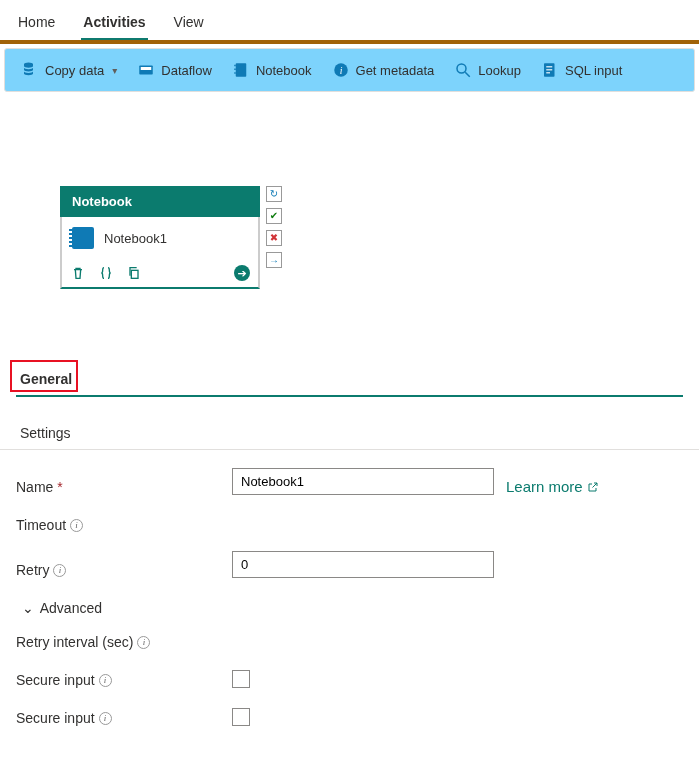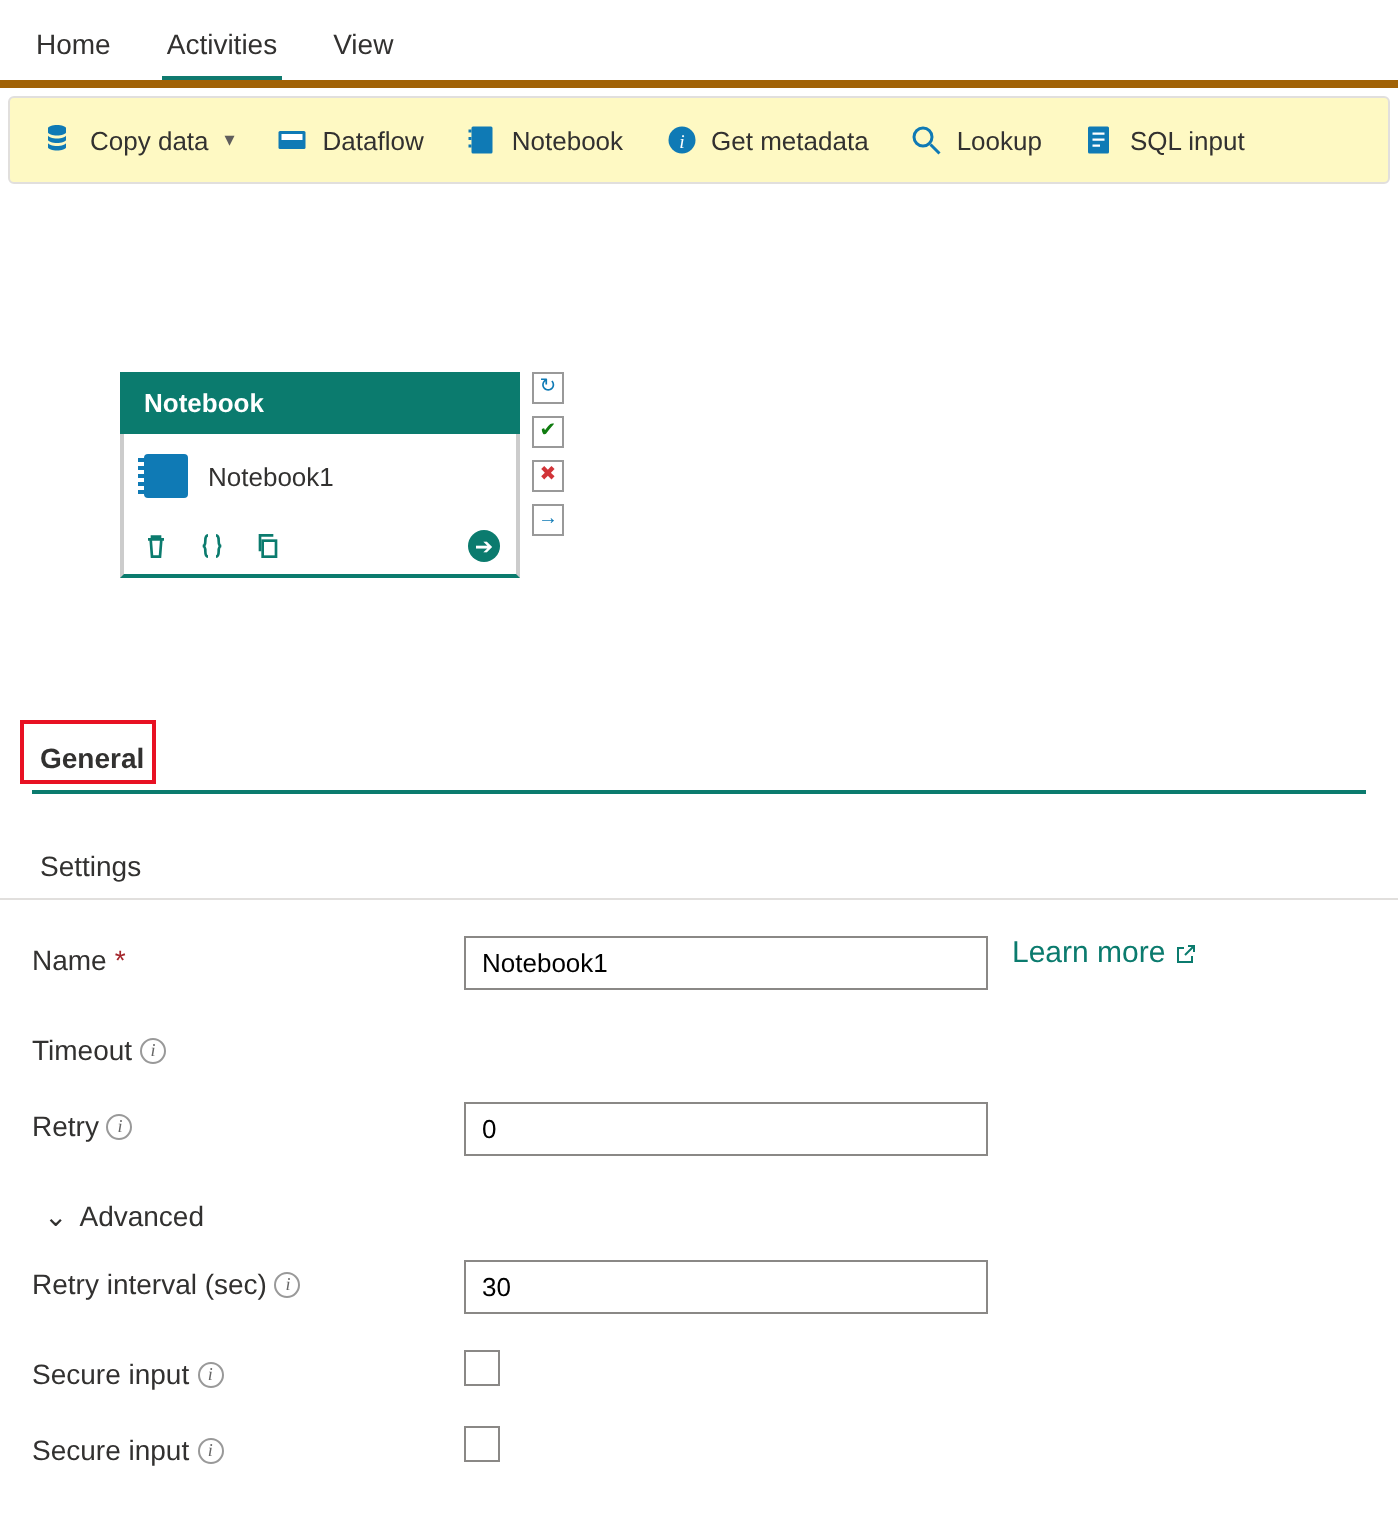--- a/index.html
+++ b/index.html
@@ -1,24 +1,24 @@
 <!DOCTYPE html>
 <html><head>
   <meta charset="utf-8">
   <style>
     * { box-sizing: border-box; margin: 0; padding: 0; }
     body { font-family: "Segoe UI", Arial, sans-serif; font-size: 13px; color: #323130; background: #fff; width: 699px; }
 
     
     .top-tabs { display: flex; gap: 24px; padding: 8px 16px 0 16px; border-bottom: 4px solid #a16207; }
     .top-tab { padding: 6px 2px 8px; cursor: pointer; font-size: 14px; }
-    .top-tab.active { font-weight: 400; border-bottom: 2px solid #0f7a6f; }
-
-    
-    .toolbar { display: flex; align-items: center; gap: 16px; padding: 10px 14px; background: #fef9c3; border: 1px solid #e1dfdd; border-radius: 3px; margin: 4px; }
+    .top-tab.active { font-weight: 700; border-bottom: 2px solid #0f7a6f; }
+
+    
+    .toolbar { display: flex; align-items: center; gap: 16px; padding: 10px 14px; background: #7dd3fc; border: 1px solid #e1dfdd; border-radius: 3px; margin: 4px; }
     .tool-btn { display: flex; align-items: center; gap: 6px; cursor: pointer; font-size: 13px; padding: 2px 2px; }
     .tool-icon { display: inline-flex; width: 18px; height: 18px; }
     .chev { font-size: 10px; color: #605e5c; margin-left: 2px; }
 
     
     .canvas { padding: 90px 40px 70px 60px; }
     .node-wrap { position: relative; width: 200px; }
     .node-header { background: #0b7b6e; color: #fff; font-weight: 600; padding: 6px 10px; font-size: 13px; border: 2px solid #0b7b6e; }
     .node-body { border-left: 2px solid #ccc; border-right: 2px solid #ccc; background: #fff; padding: 10px 10px; display: flex; align-items: center; gap: 10px; }
     .nb-icon { width: 22px; height: 22px; background: #0f7ab5; border-radius: 2px; position: relative; }
@@ -30,21 +30,21 @@
     .arrow-circle { width: 16px; height: 16px; border-radius: 50%; background: #0b7b6e; color: #fff; display: inline-flex; align-items: center; justify-content: center; font-size: 11px; margin-left: auto; }
 
     
     .prop-tabs-wrap { border-bottom: 1px solid #e1dfdd; padding: 0 16px; display: flex; gap: 20px; margin-top: 4px; flex-direction: column; }
     .prop-tab { padding: 8px 4px; cursor: pointer; font-size: 14px; }
     .prop-tab.active { font-weight: 600; border-bottom: 2px solid #0b7b6e; }
     .red-highlight { position: absolute; border: 2px solid #e81123; pointer-events: none; }
 
     
     .form { padding: 18px 16px; }
-    .row { display: flex; align-items: flex-start; margin-bottom: 18px; }
+    .row { display: flex; align-items: flex-end; margin-bottom: 18px; }
     .lbl { width: 216px; display: flex; align-items: center; gap: 4px; font-size: 14px; padding-top: 4px; }
     .req { color: #a4262c; }
     .info { display: inline-flex; width: 13px; height: 13px; border: 1px solid #999; border-radius: 50%; align-items: center; justify-content: center; font-size: 9px; color: #666; font-style: italic; font-family: serif; cursor: pointer; }
     .ctl input[type=text], .ctl textarea { width: 262px; padding: 5px 8px; border: 1px solid #8a8886; font-family: inherit; font-size: 13px; }
     .ctl textarea { height: 56px; resize: both; }
     .learn { margin-left: 12px; color: #0b7b6e; text-decoration: none; display: inline-flex; align-items: center; gap: 4px; font-size: 15px; }
     .ext { width: 12px; height: 12px; }
     .adv { display: flex; align-items: center; gap: 6px; padding: 4px 0 14px 6px; cursor: pointer; font-size: 14px; }
     .chk { width: 18px; height: 18px; border: 1px solid #8a8886; cursor: pointer; background: #fff; }
     .prop-tabs-rel { position: relative; }
@@ -197,21 +197,20 @@
   <div class="adv">
     <span>⌄</span>
     <span>Advanced</span>
   </div>
 
   <div class="row">
     <div class="lbl">
       <span>Retry interval (sec)</span> 
         <span class="info">i</span>
     </div>
-    <div class="ctl"><input type="text" value="30" style=""></div>
   </div>
 
   <div class="row">
     <div class="lbl">
       <span>Secure input</span> 
         <span class="info">i</span>
     </div>
     <div class="ctl">
         <div class="chk"></div>
       </div>

